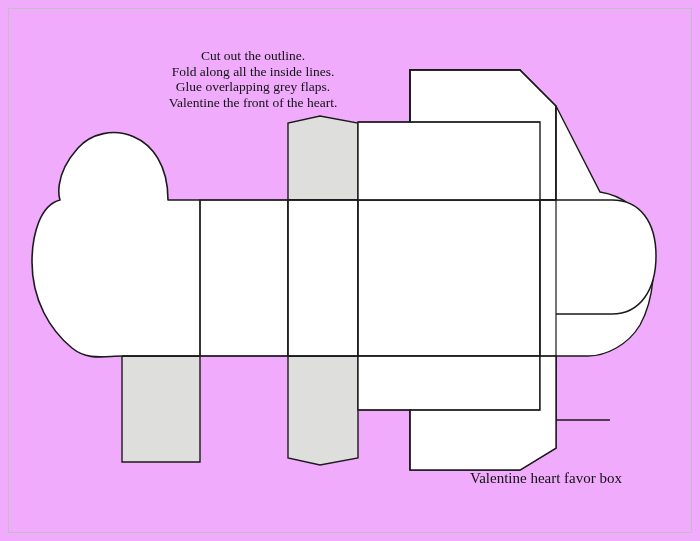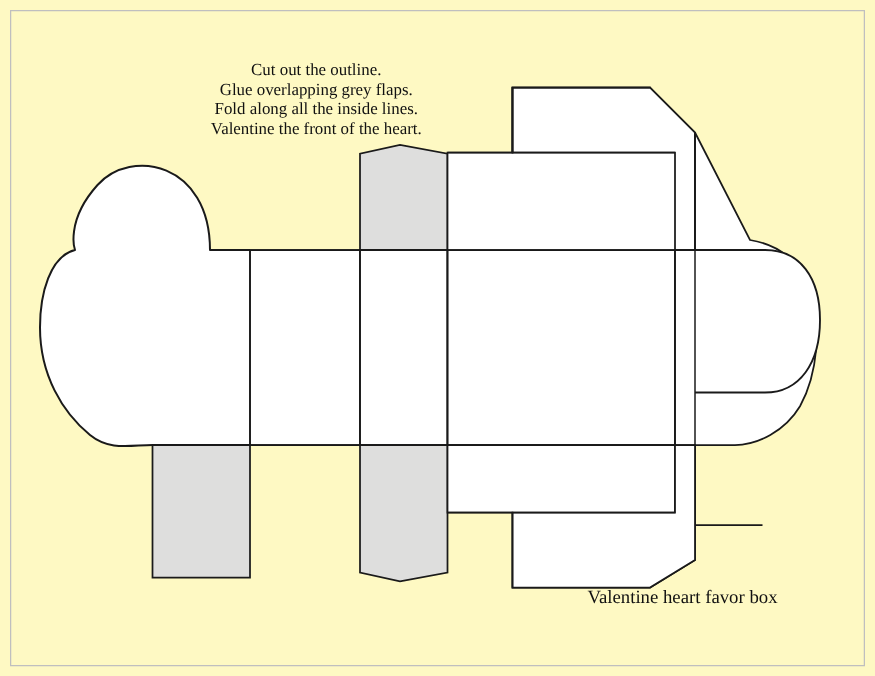--- a/index.html
+++ b/index.html
@@ -7,21 +7,21 @@
     padding: 0;
     background: #ffffff;
   }
   body {
     font-family: "Liberation Serif", serif;
   }
   #page {
     position: relative;
     width: 700px;
     height: 541px;
-    background: #fef9c3;
+    background: #f0abfc;
     overflow: hidden;
   }
   #border-frame {
     position: absolute;
     left: 8px;
     top: 8px;
     width: 684px;
     height: 525px;
     border: 1px solid #bfbfbf;
     box-sizing: border-box;
@@ -131,20 +131,20 @@
       <line x1="410" y1="70" x2="410" y2="122"></line>
       <line x1="410" y1="410" x2="410" y2="470"></line>
       <line x1="288" y1="200" x2="358" y2="200"></line>
       <line x1="288" y1="356" x2="358" y2="356"></line>
       <line x1="122" y1="356" x2="200" y2="356"></line>
     </g>
   </svg>
 
   <div class="instructions">
     <div>Cut out the outline.</div>
+    <div>Fold along all the inside lines.</div>
     <div>Glue overlapping grey flaps.</div>
-    <div>Fold along all the inside lines.</div>
     <div>Valentine the front of the heart.</div>
   </div>
 
   <div id="caption">Valentine heart favor box</div>
 
 </div>
 
 </body></html>

